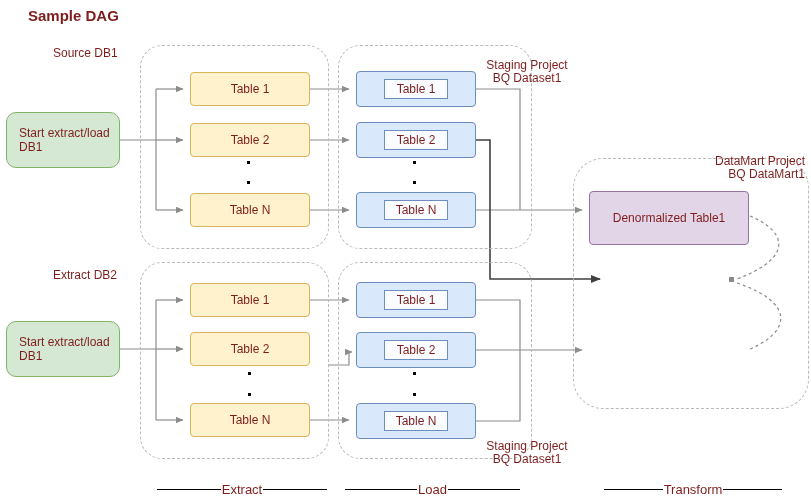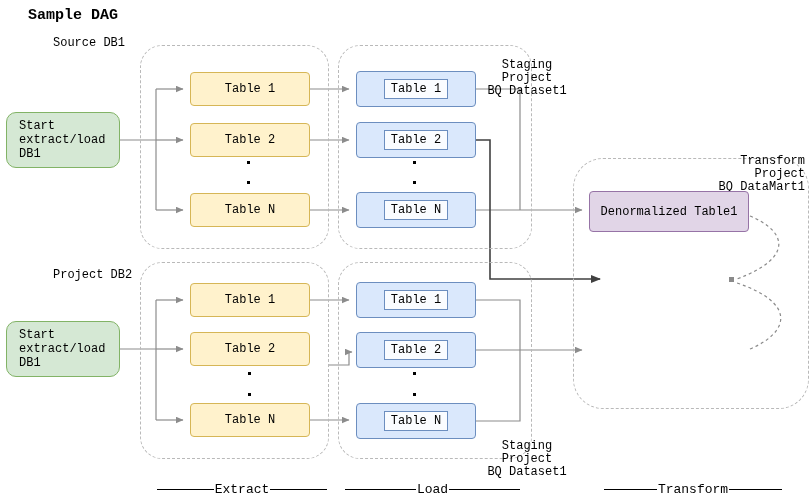--- a/index.html
+++ b/index.html
@@ -1,18 +1,18 @@
 <!DOCTYPE html>
 <html><head>
 <meta charset="utf-8">
 <style>
   html,body{margin:0;padding:0;background:#ffffff;}
   #canvas{
     position:relative;width:811px;height:499px;background:#ffffff;overflow:hidden;
-    font-family:Liberation Mono, monospace;color:#000000;
+    font-family:Liberation Sans, sans-serif;color:#7f1d1d;
   }
   .abs{position:absolute;}
   .title{font-size:15px;font-weight:bold;}
   .lbl{font-size:12px;line-height:14px;white-space:nowrap;}
   .lbl2{font-size:12px;line-height:13px;text-align:center;}
   .group{
     position:absolute;border:1px dashed #b9b9b9;border-radius:22px;background:transparent;
   }
   .node{
     position:absolute;display:flex;align-items:center;justify-content:center;
@@ -82,21 +82,21 @@
 
     <g stroke="#8a8a8a" stroke-width="1.2" fill="none" stroke-dasharray="3 3">
       <path d="M750 216 C788 232 793 258 737 279"></path>
       <path d="M750 349 C792 331 794 302 737 283"></path>
     </g>
     <rect x="729" y="277" width="5" height="5" fill="#8a8a8a"></rect>
   </svg>
 
   <div class="abs title" style="left:28px;top:7px;">Sample DAG</div>
 
-  <div class="abs lbl" style="left:53px;top:36px;">Source DB1</div>
+  <div class="abs lbl" style="left:53px;top:46px;">Source DB1</div>
 
   <div class="node green" style="left:6px;top:112px;width:114px;height:56px;">
     <span>
       <span class="twoline">Start extract/load</span>
       <span class="twoline">DB1</span>
     </span>
   </div>
 
   <div class="group" style="left:140px;top:45px;width:187px;height:202px;"></div>
   <div class="node yellow" style="left:190px;top:72px;width:120px;height:34px;">Table 1</div>
@@ -116,21 +116,21 @@
   <div class="dot" style="left:413px;top:181px;"></div>
   <div class="node blue" style="left:356px;top:192px;width:120px;height:36px;">
     <span class="inner-rect">Table N</span>
   </div>
 
   <div class="abs lbl2" style="left:481px;top:59px;width:92px;">
     <span class="twoline">Staging Project</span>
     <span class="twoline">BQ Dataset1</span>
   </div>
 
-  <div class="abs lbl" style="left:53px;top:268px;">Project DB2</div>
+  <div class="abs lbl" style="left:53px;top:268px;">Extract DB2</div>
 
   <div class="node green" style="left:6px;top:321px;width:114px;height:56px;">
     <span>
       <span class="twoline">Start extract/load</span>
       <span class="twoline">DB1</span>
     </span>
   </div>
 
   <div class="group" style="left:140px;top:262px;width:187px;height:195px;"></div>
   <div class="node yellow" style="left:190px;top:283px;width:120px;height:34px;">Table 1</div>
@@ -152,25 +152,25 @@
     <span class="inner-rect">Table N</span>
   </div>
 
   <div class="abs lbl2" style="left:481px;top:440px;width:92px;">
     <span class="twoline">Staging Project</span>
     <span class="twoline">BQ Dataset1</span>
   </div>
 
   <div class="group" style="left:573px;top:158px;width:234px;height:249px;border-radius:30px;"></div>
   <div class="abs lbl2" style="left:701px;top:155px;width:104px;text-align:right;">
-    <span class="twoline">Transform Project</span>
+    <span class="twoline">DataMart Project</span>
     <span class="twoline">BQ DataMart1</span>
   </div>
 
-  <div class="node purple" style="left:589px;top:191px;width:160px;height:41px;">Denormalized Table1</div>
+  <div class="node purple" style="left:589px;top:191px;width:160px;height:54px;">Denormalized Table1</div>
 
 
 
   <div class="stage" style="left:157px;top:482px;width:170px;">
     <span class="rule"></span>
       <span class="stxt">Extract</span>
       <span class="rule"></span>
   </div>
   <div class="stage" style="left:604px;top:482px;width:178px;">
     <span class="rule"></span>

